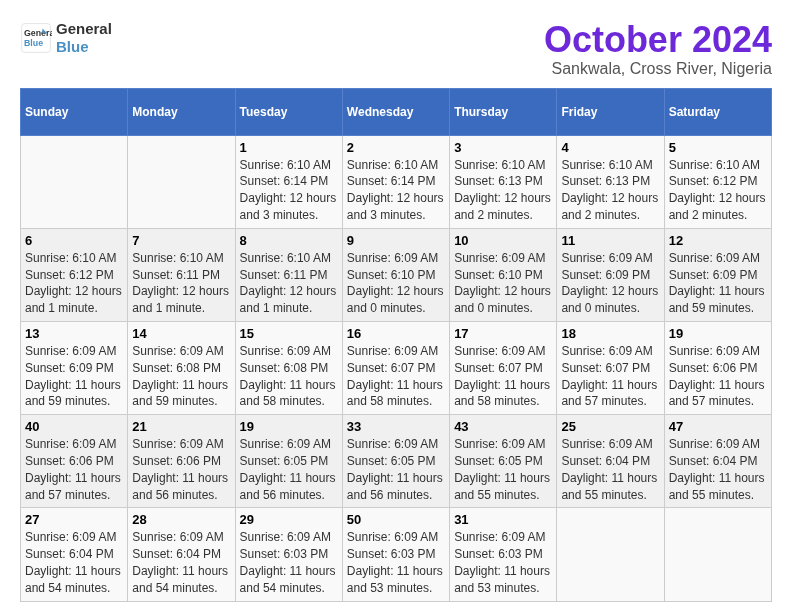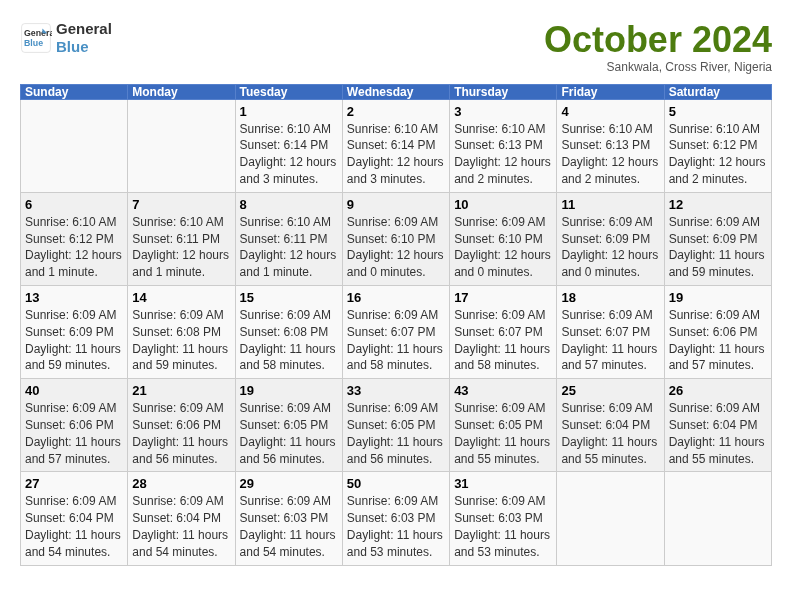--- a/index.html
+++ b/index.html
@@ -24,36 +24,36 @@
     .logo-icon {
       width: 32px;
       height: 32px;
     }
     .title-area {
       text-align: right;
     }
     .month-title {
       font-size: 36px;
       font-weight: bold;
-      color: #4d7c0f;
+      color: #6d28d9;
       line-height: 1.1;
     }
     .subtitle {
-      font-size: 12px;
+      font-size: 16px;
       color: #555;
     }
     table {
       width: 100%;
       border-collapse: collapse;
       font-size: 11px;
     }
     thead tr th {
       background-color: #3a6bbf;
       color: #fff;
-      padding: 0 4px;
+      padding: 16px 4px;
       text-align: left;
       font-size: 12px;
       border: 1px solid #5580cc;
     }
     tbody tr td {
       border: 1px solid #ccc;
       vertical-align: top;
       padding: 4px;
       min-height: 70px;
       width: 14.28%;
@@ -296,21 +296,21 @@
 and 55 minutes.</div>
         </td>
         <td>
           <span class="day-number">25</span>
           <div class="day-info" style="white-space: pre-line;">Sunrise: 6:09 AM
 Sunset: 6:04 PM
 Daylight: 11 hours
 and 55 minutes.</div>
         </td>
         <td>
-          <span class="day-number">26</span>
+          <span class="day-number">47</span>
           <div class="day-info" style="white-space: pre-line;">Sunrise: 6:09 AM
 Sunset: 6:04 PM
 Daylight: 11 hours
 and 55 minutes.</div>
         </td>
       </tr>
       <tr>
         <td>
           <span class="day-number">27</span>
           <div class="day-info" style="white-space: pre-line;">Sunrise: 6:09 AM

